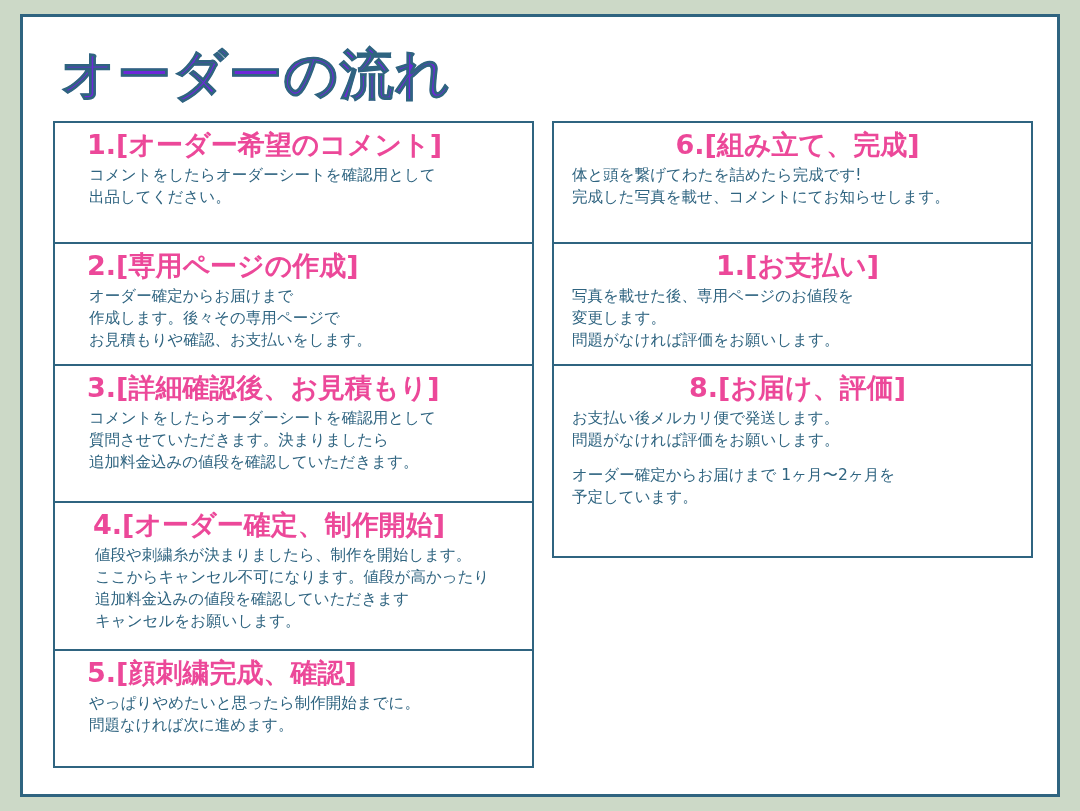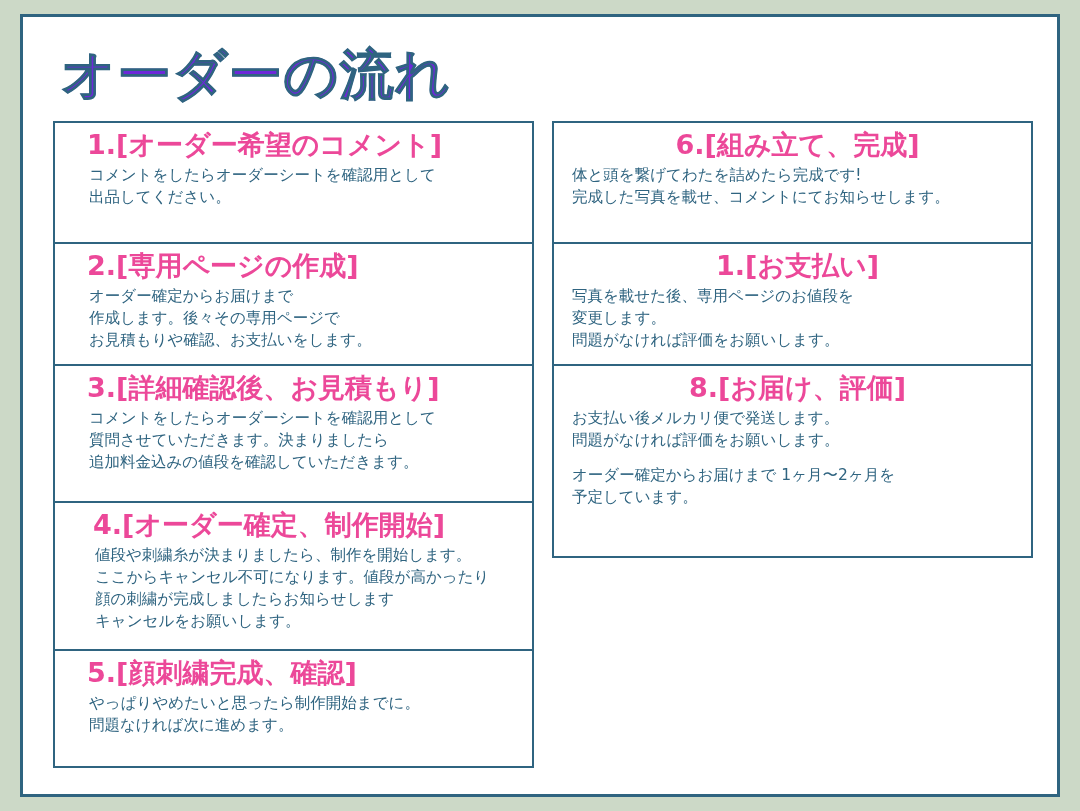--- a/index.html
+++ b/index.html
@@ -121,21 +121,21 @@
           <div class="line">質問させていただきます。決まりましたら</div>
           <div class="line">追加料金込みの値段を確認していただきます。</div>
         </div>
       </div>
 
       <div class="card c4">
         <div class="card-head">4.[オーダー確定、制作開始]</div>
         <div class="card-body">
           <div class="line">値段や刺繍糸が決まりましたら、制作を開始します。</div>
           <div class="line">ここからキャンセル不可になります。値段が高かったり</div>
-          <div class="line">顔の刺繍が完成しましたらお知らせします</div>
+          <div class="line">追加料金込みの値段を確認していただきます</div>
           <div class="line">キャンセルをお願いします。</div>
         </div>
       </div>
 
       <div class="card c5">
         <div class="card-head">5.[顔刺繍完成、確認]</div>
         <div class="card-body">
           <div class="line">やっぱりやめたいと思ったら制作開始までに。</div>
           <div class="line">問題なければ次に進めます。</div>
         </div>

